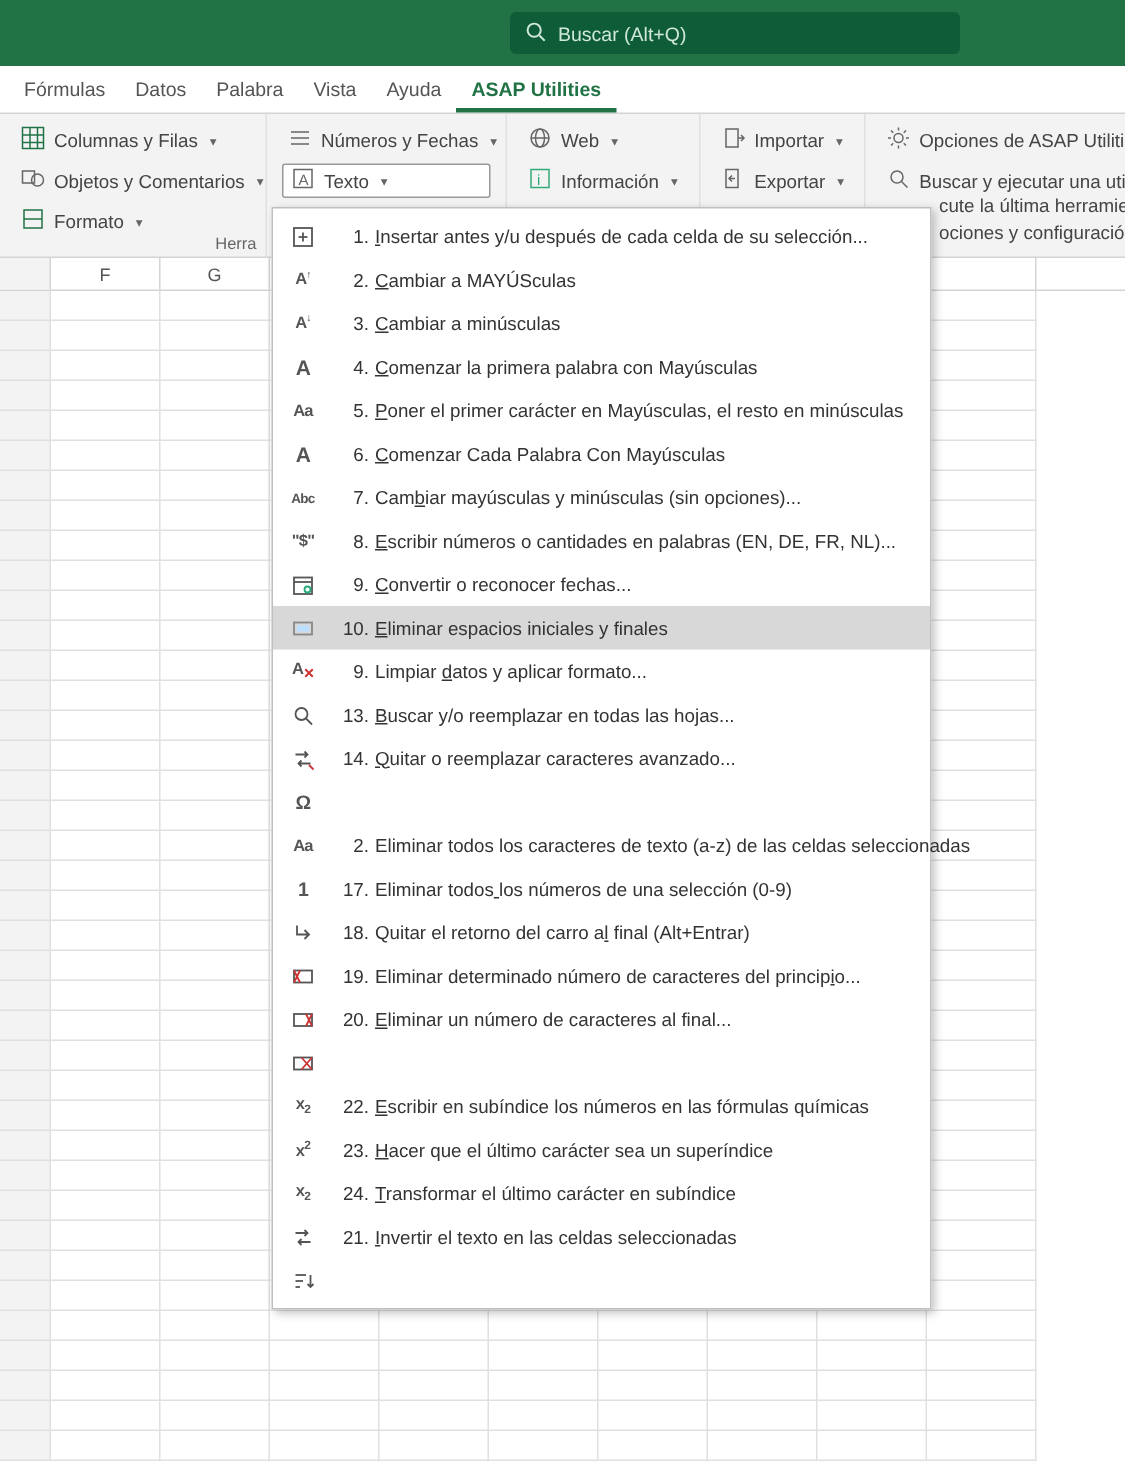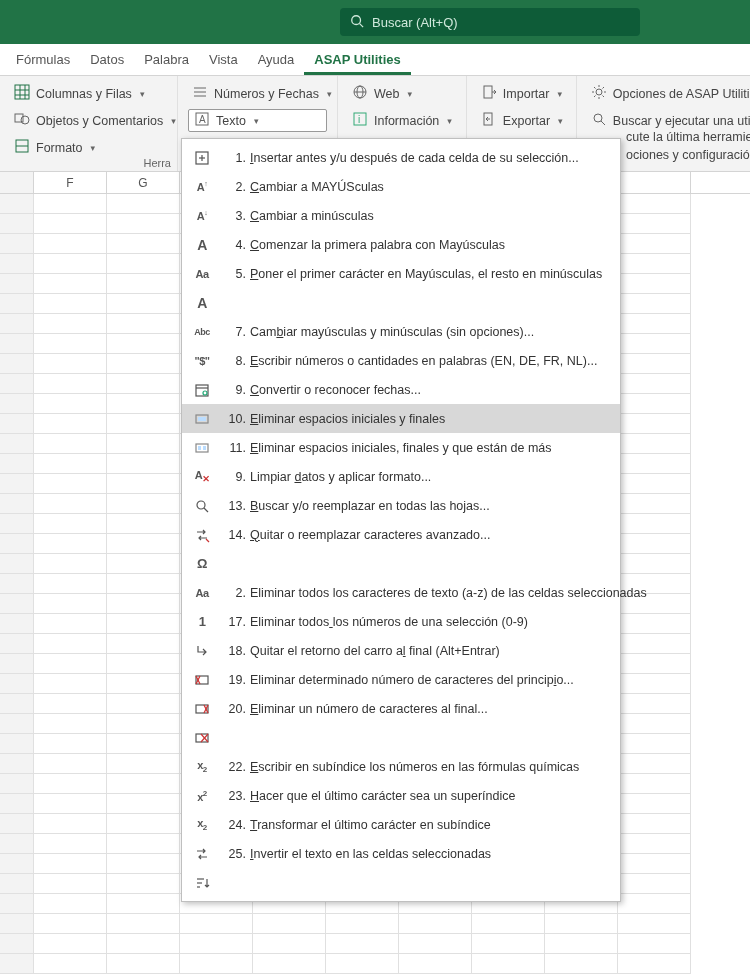--- a/index.html
+++ b/index.html
@@ -693,20 +693,21 @@
     <div class="menu-item">
       <span class="mi-icon">
         <span class="icon-txt">Aa</span>
       </span>
       <span class="mi-label"><span class="mi-num">5.</span><u>P</u>oner el primer carácter en Mayúsculas, el resto en minúsculas</span>
     </div>
     <div class="menu-item">
       <span class="mi-icon">
         <span class="icon-txt" style="font-size:14px">A</span>
       </span>
+      <span class="mi-label"><span class="mi-num">6.</span><u>C</u>omenzar Cada Palabra Con Mayúsculas</span>
     </div>
     <div class="menu-item">
       <span class="mi-icon">
         <span class="icon-txt" style="font-size:9px">Abc</span>
       </span>
       <span class="mi-label"><span class="mi-num">7.</span>Cam<u>b</u>iar mayúsculas y minúsculas (sin opciones)...</span>
     </div>
     <div class="menu-item">
       <span class="mi-icon">
         <span class="icon-txt">"$"</span>
@@ -727,30 +728,20 @@
       <span class="mi-icon">
         <svg viewBox="0 0 16 16" fill="none" stroke="#555" stroke-width="1.2">
           <rect x="2" y="4" width="12" height="8" stroke="#888"></rect>
           <rect x="4" y="6" width="8" height="4" fill="#bdf" stroke="none"></rect>
         </svg>
       </span>
       <span class="mi-label"><span class="mi-num">10.</span><u>E</u>liminar espacios iniciales y finales</span>
     </div>
     <div class="menu-item">
       <span class="mi-icon">
-        <svg viewBox="0 0 16 16" fill="none" stroke="#555" stroke-width="1.2">
-          <rect x="2" y="4" width="12" height="8" stroke="#888"></rect>
-          <rect x="4" y="6" width="3" height="4" fill="#bdf" stroke="none"></rect>
-          <rect x="9" y="6" width="3" height="4" fill="#bdf" stroke="none"></rect>
-        </svg>
-      </span>
-      <span class="mi-label"><span class="mi-num">11.</span><u>E</u>liminar espacios iniciales, finales y que están de más</span>
-    </div>
-    <div class="menu-item">
-      <span class="mi-icon">
         <span class="icon-txt">A<sub style="color:#c33">✕</sub></span>
       </span>
       <span class="mi-label"><span class="mi-num">9.</span>Limpiar <u>d</u>atos y aplicar formato...</span>
     </div>
     <div class="menu-item">
       <span class="mi-icon">
         <svg viewBox="0 0 16 16" fill="none" stroke="#555" stroke-width="1.2">
           <circle cx="7" cy="7" r="4"></circle>
           <line x1="10" y1="10" x2="14" y2="14"></line>
         </svg>
@@ -837,21 +828,21 @@
         <span class="icon-txt">x<sub style="font-size:8px">2</sub></span>
       </span>
       <span class="mi-label"><span class="mi-num">24.</span><u>T</u>ransformar el último carácter en subíndice</span>
     </div>
     <div class="menu-item">
       <span class="mi-icon">
         <svg viewBox="0 0 16 16" fill="none" stroke="#555" stroke-width="1.2">
           <path d="M3 5h8M9 3l2 2-2 2M13 11H5M7 9l-2 2 2 2"></path>
         </svg>
       </span>
-      <span class="mi-label"><span class="mi-num">25.</span><u>I</u>nvertir el texto en las celdas seleccionadas</span>
+      <span class="mi-label"><span class="mi-num">21.</span><u>I</u>nvertir el texto en las celdas seleccionadas</span>
     </div>
     <div class="menu-item">
       <span class="mi-icon">
         <svg viewBox="0 0 16 16" fill="none" stroke="#555" stroke-width="1.2">
           <line x1="3" y1="4" x2="10" y2="4"></line>
           <line x1="3" y1="8" x2="8" y2="8"></line>
           <line x1="3" y1="12" x2="6" y2="12"></line>
           <path d="M13 4v8M11 10l2 2 2-2"></path>
         </svg>
       </span>

